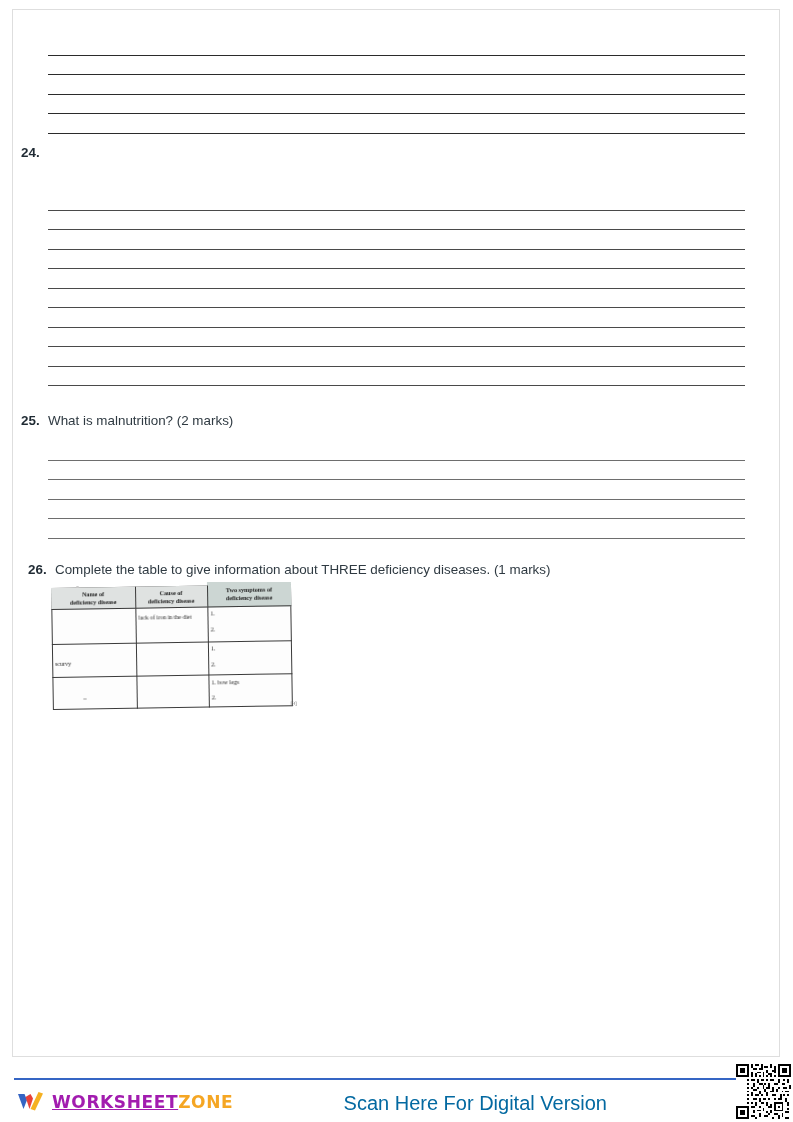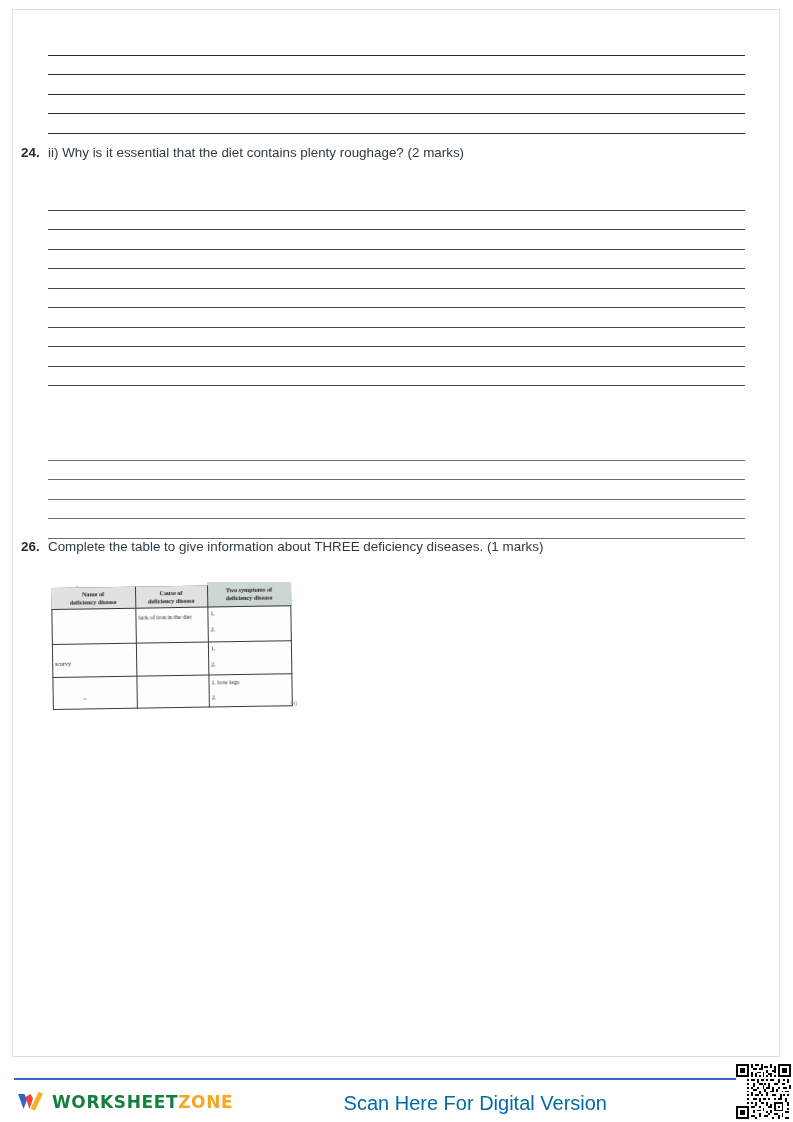--- a/index.html
+++ b/index.html
@@ -187,21 +187,21 @@
     height: 27px;
     position: relative;
   }
   .logo-text {
     font-family: "DejaVu Sans", sans-serif;
     font-size: 17px;
     font-weight: bold;
     letter-spacing: 0.6px;
     white-space: nowrap;
   }
-  .logo-text .w1 { color: #15803d; }
+  .logo-text .w1 { color: #a21caf; text-decoration: underline; }
   .logo-text .w2 { color: #f5a623; }
 
   .scan-cta {
     position: absolute;
     right: 62px;
     top: 1092px;
     font-family: "Liberation Sans", sans-serif;
     font-size: 20px;
     color: #0369a1;
     white-space: nowrap;
@@ -223,44 +223,47 @@
 
   <div class="rules" id="rules-top" style="top:36px;">
       <div class="rule-line"></div>
       <div class="rule-line"></div>
       <div class="rule-line"></div>
       <div class="rule-line"></div>
       <div class="rule-line"></div>
     </div>
 
   <div class="question" style="top:143px;">
-    <span class="q-num">24.</span><span class="q-body"><span class="q-line">ii) Why is it essential that the diet contains plenty roughage? (2 marks)</span></span>
+    <span class="q-num">24.</span><span class="q-body"></span>
   </div>
   <div class="rules soft" id="rules-q24" style="top:191px;">
       <div class="rule-line"></div>
       <div class="rule-line"></div>
       <div class="rule-line"></div>
       <div class="rule-line"></div>
       <div class="rule-line"></div>
       <div class="rule-line"></div>
       <div class="rule-line"></div>
       <div class="rule-line"></div>
       <div class="rule-line"></div>
       <div class="rule-line"></div>
     </div>
 
+  <div class="question" style="top:411px;">
+    <span class="q-num">25.</span><span class="q-body"><span class="q-line">What is malnutrition? (2 marks)</span></span>
+  </div>
   <div class="rules gray" id="rules-q25" style="top:441px;">
       <div class="rule-line"></div>
       <div class="rule-line"></div>
       <div class="rule-line"></div>
       <div class="rule-line"></div>
       <div class="rule-line"></div>
     </div>
 
-  <div class="question" style="top:537px;">
+  <div class="question" style="top:560px;margin-left:7px;">
     <span class="q-num">26.</span><span class="q-body"><span class="q-line">Complete the table to give information about THREE deficiency diseases. (1 marks)</span></span>
   </div>
 
   <div class="figure">
     <div class="scan">
       <div class="scan-table">
         <div class="scan-grid"></div>
 
         <div class="hdr-band" style="left:0;width:84px;"></div>
         <div class="hdr-band" style="left:84px;width:72px;"></div>

